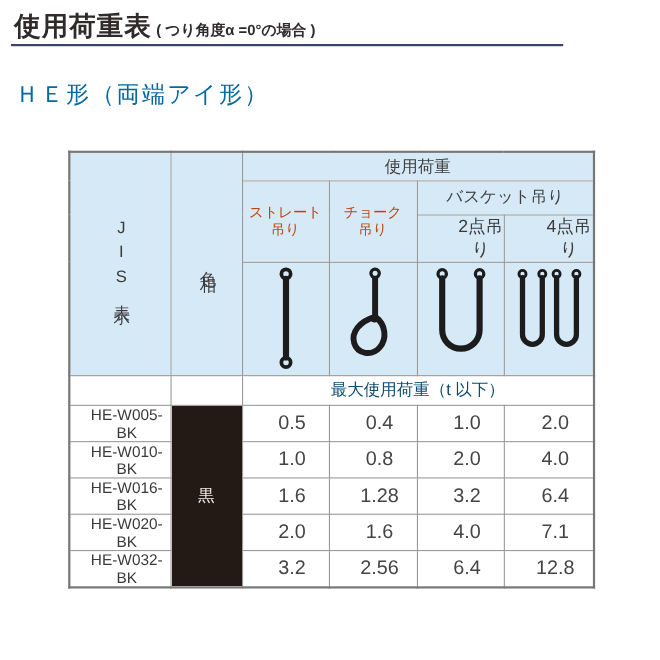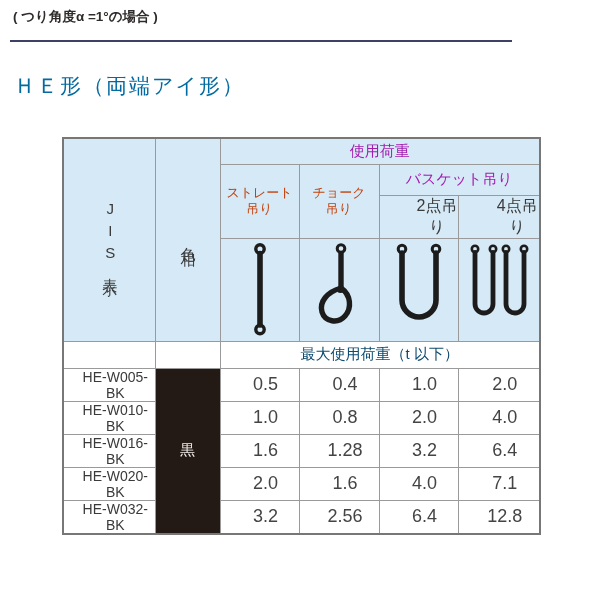--- a/index.html
+++ b/index.html
@@ -31,21 +31,21 @@
     position: absolute; left: 62px; top: 137px;
     border-collapse: collapse; table-layout: fixed;
     border: 2px solid #777777;
   }
   .load-table td {
     border: 1px solid #9a9a9a;
     text-align: center; vertical-align: middle;
     overflow: hidden;
   }
   .hdr-bg { background: #d6e9f6; }
-  .hdr-txt { font-size: 15px; color: #a21caf; }
+  .hdr-txt { font-size: 15px; color: #404040; }
   .hdr-small { font-size: 13px; color: #c2410c; white-space: pre-line; line-height: 1.25; }
   .hdr-point { font-size: 16px; color: #3a3a3a; padding-left: 37px; }
   .vertical-label {
     display: inline-block;
     writing-mode: vertical-rl; text-orientation: upright;
     font-size: 15px; letter-spacing: 5px; color: #3a3a3a;
   }
   tr.r-load   { height: 26px; }
   tr.r-basket { height: 31px; }
   tr.r-points { height: 33px; }
@@ -59,21 +59,22 @@
     background: #241a15; color: #f0ece9; font-size: 15px;
     border-color: #241a15;
   }
   .empty-cell { background: #ffffff; }
   .icon-cell svg { display: block; margin: 0 auto; }
 </style>
 </head>
 <body>
 
 <div class="title-row">
-  <span class="title-note">( つり角度α =1°の場合 )</span>
+  <span class="main-title">使用荷重表</span>
+  <span class="title-note">( つり角度α =0°の場合 )</span>
 </div>
 <div class="title-rule"></div>
 <div class="subtitle">ＨＥ形（両端アイ形）</div>
 
 <table class="load-table">
   <colgroup>
     <col style="width:92px">
       <col style="width:65px">
       <col style="width:79px">
     <col style="width:80px">

